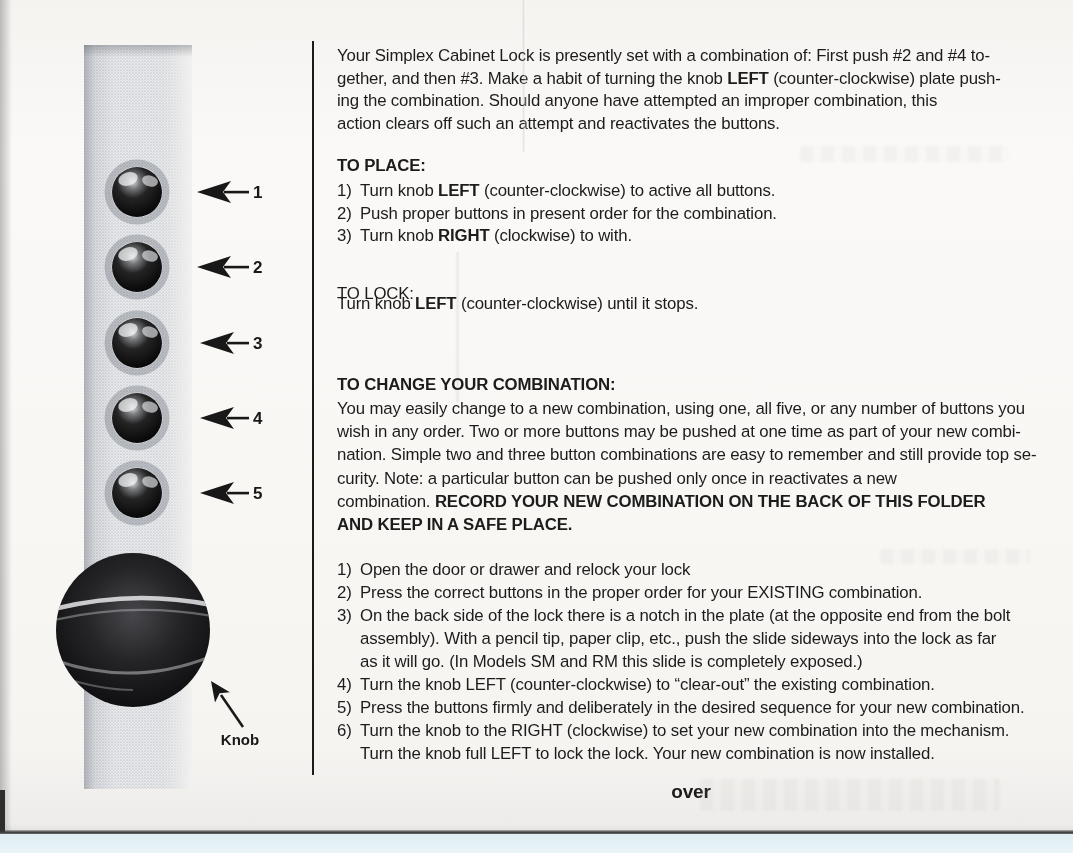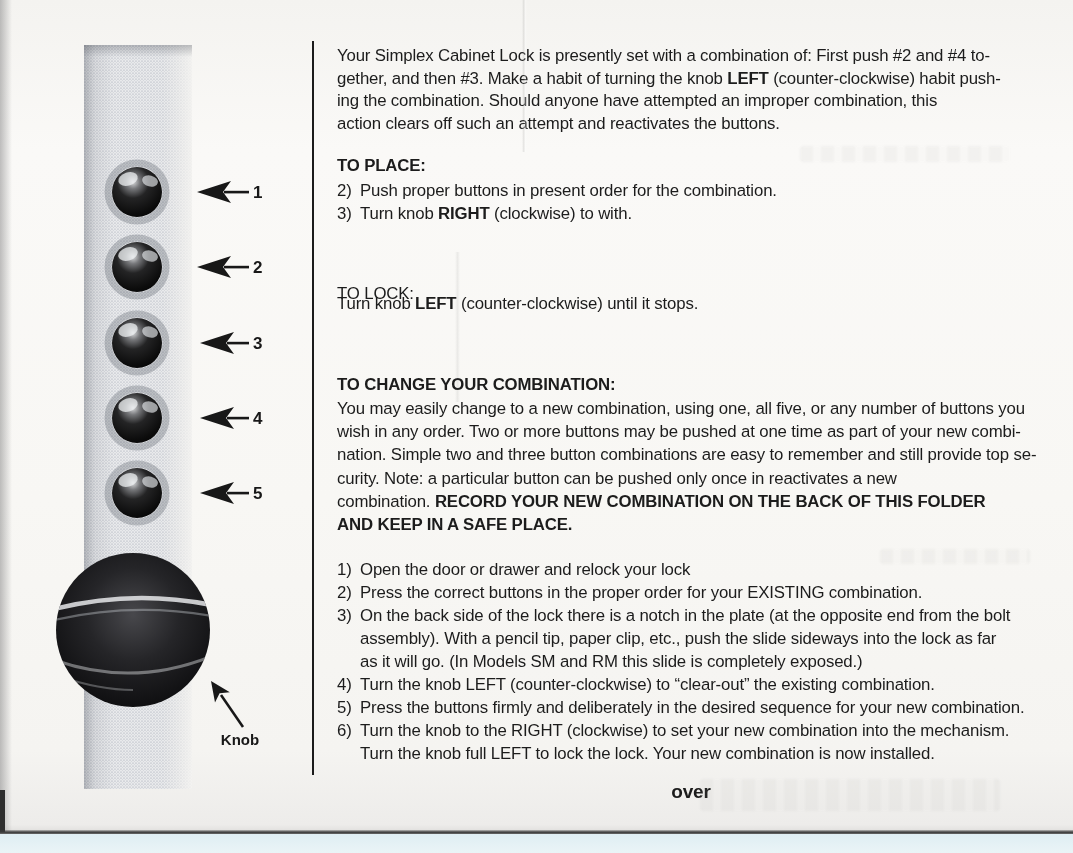--- a/index.html
+++ b/index.html
@@ -172,27 +172,28 @@
       <line x1="243" y1="727" x2="221" y2="695" stroke="#181818" stroke-width="2.6"></line>
       <polygon points="211,681 229.8,692.3 219.6,693.3 215.0,702.5" fill="#181818"></polygon>
       <text x="240" y="745" text-anchor="middle" font-family="Liberation Sans, sans-serif" font-size="15" font-weight="bold" fill="#181818">Knob</text>
     </g>
   </svg>
 
   <div class="divider"></div>
 
   <div class="col" id="intro">
     <div class="line"><span>Your Simplex Cabinet Lock is presently set with a combination of: First push #2 and #4 to-</span></div>
-    <div class="line"><span>gether, and then #3. Make a habit of turning the knob </span><span class="b">LEFT</span><span> (counter-clockwise) habit push-</span></div>
+    <div class="line"><span>gether, and then #3. Make a habit of turning the knob </span><span class="b">LEFT</span><span> (counter-clockwise) plate push-</span></div>
     <div class="line"><span>ing the combination. Should anyone have attempted an improper combination, this</span></div>
     <div class="line"><span>action clears off such an attempt and reactivates the buttons.</span></div>
   </div>
 
   <div class="col" id="open-h">TO PLACE:</div>
   <div class="col" id="open-list">
+    <div class="step"><span class="num">1)</span><span><span>Turn knob </span><span class="b">LEFT</span><span> (counter-clockwise) to active all buttons.</span></span></div>
     <div class="step"><span class="num">2)</span><span><span>Push proper buttons in present order for the combination.</span></span></div>
     <div class="step"><span class="num">3)</span><span><span>Turn knob </span><span class="b">RIGHT</span><span> (clockwise) to with.</span></span></div>
   </div>
 
   <div class="col" id="lock-h">TO LOCK:</div>
   <div class="col line" id="lock-b"><span>Turn knob </span><span class="b">LEFT</span><span> (counter-clockwise) until it stops.</span></div>
 
   <div class="col" id="change-h">TO CHANGE YOUR COMBINATION:</div>
   <div class="col" id="change-p">
     <div class="line"><span>You may easily change to a new combination, using one, all five, or any number of buttons you</span></div>

